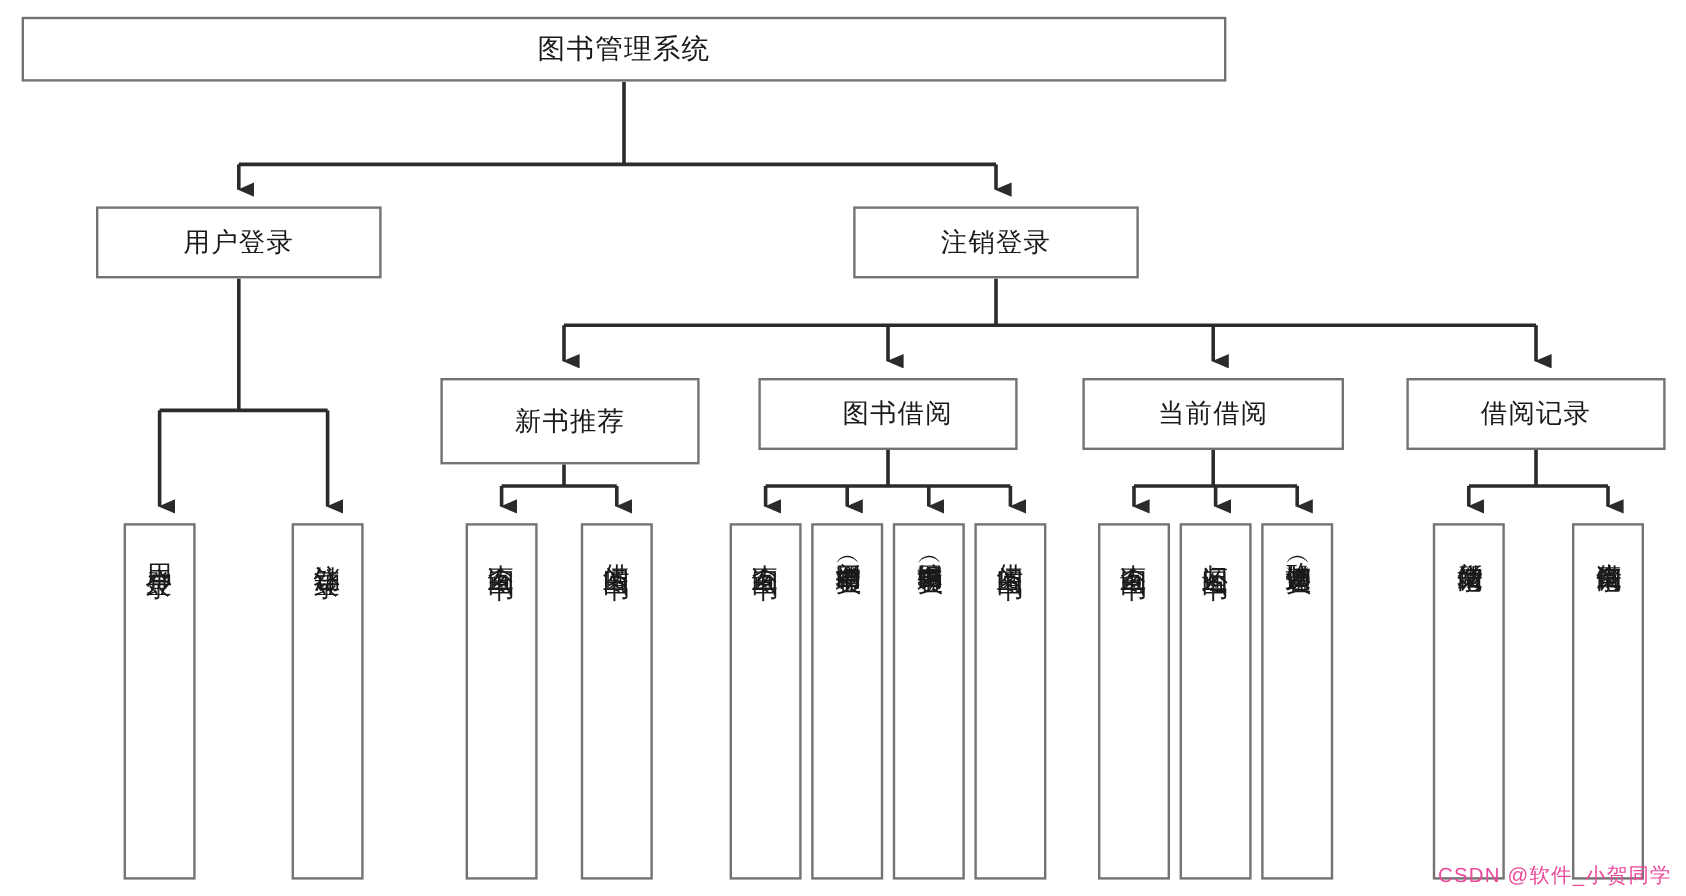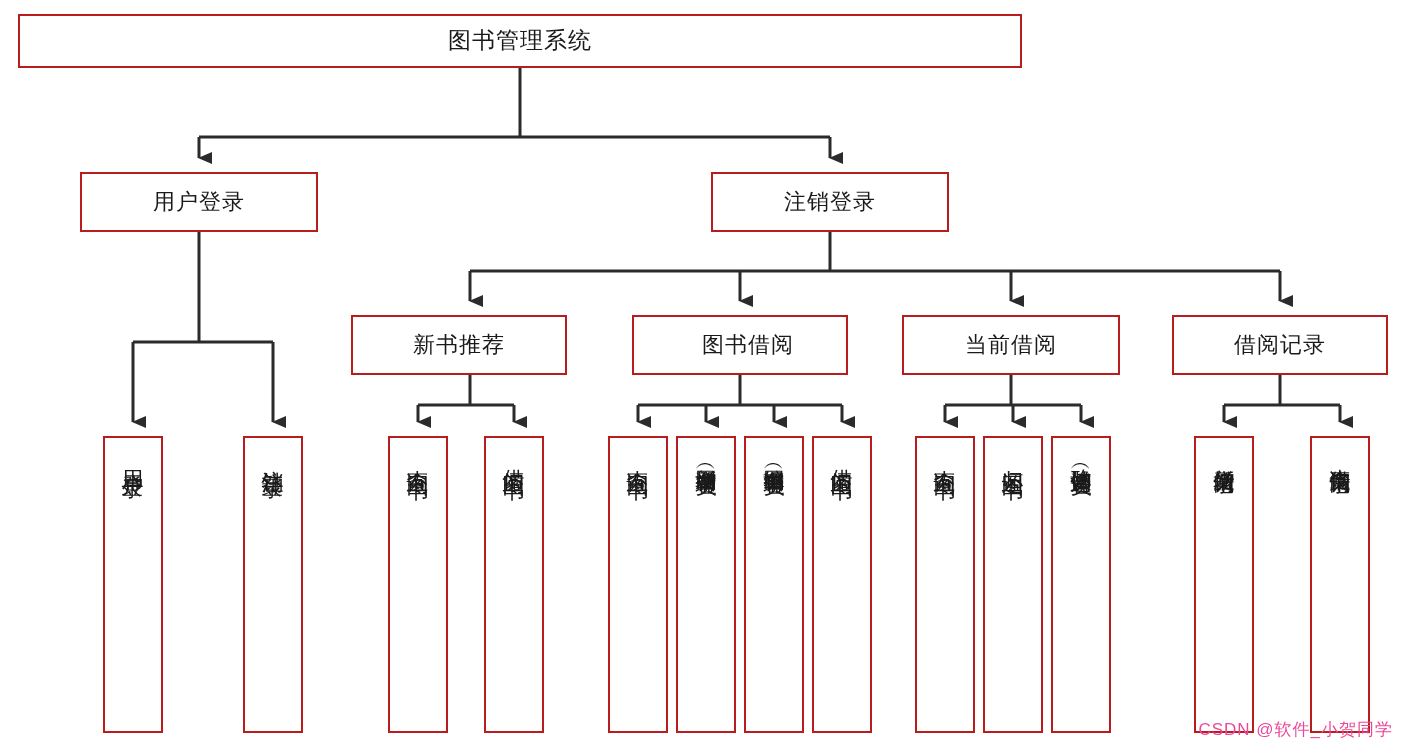--- a/index.html
+++ b/index.html
@@ -23,21 +23,21 @@
     left: 0;
     top: 0;
     width: 1405px;
     height: 747px;
     pointer-events: none;
   }
   .node {
     position: absolute;
     box-sizing: border-box;
     background: #ffffff;
-    border: 2px solid #b91c1c;
+    border: 2px solid #737373;
     display: flex;
     align-items: center;
     justify-content: center;
     color: #1a1a1a;
   }
   .node .label {
     display: block;
     text-align: center;
     line-height: 1.12;
     letter-spacing: 1px;
@@ -137,21 +137,21 @@
     <span class="label">图书管理系统</span>
   </div>
 
   <div class="node horiz" style="left:80px; top:172px; width:238px; height:60px;">
     <span class="label">用户登录</span>
   </div>
   <div class="node horiz" style="left:711px; top:172px; width:238px; height:60px;">
     <span class="label">注销登录</span>
   </div>
 
-  <div class="node horiz" style="left:351px; top:315px; width:216px; height:60px;">
+  <div class="node horiz" style="left:367px; top:315px; width:216px; height:72px;">
     <span class="label">新书推荐</span>
   </div>
   <div class="node horiz" style="left:632px; top:315px; width:216px; height:60px;padding-left:16px;">
     <span class="label">图书借阅</span>
   </div>
   <div class="node horiz" style="left:902px; top:315px; width:218px; height:60px;">
     <span class="label">当前借阅</span>
   </div>
   <div class="node horiz" style="left:1172px; top:315px; width:216px; height:60px;">
     <span class="label">借阅记录</span>

